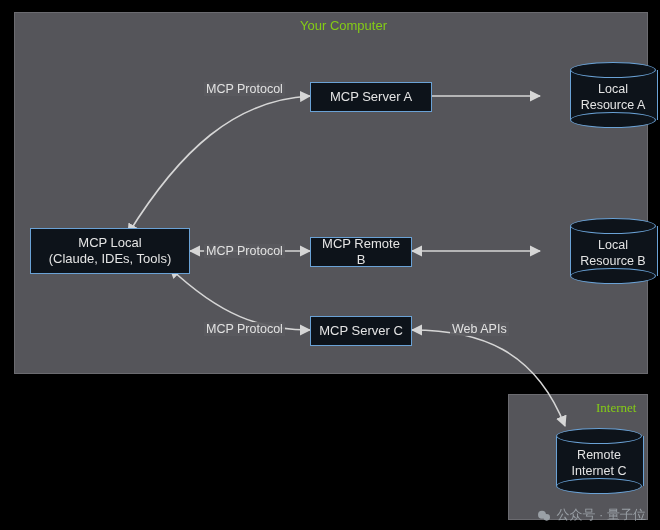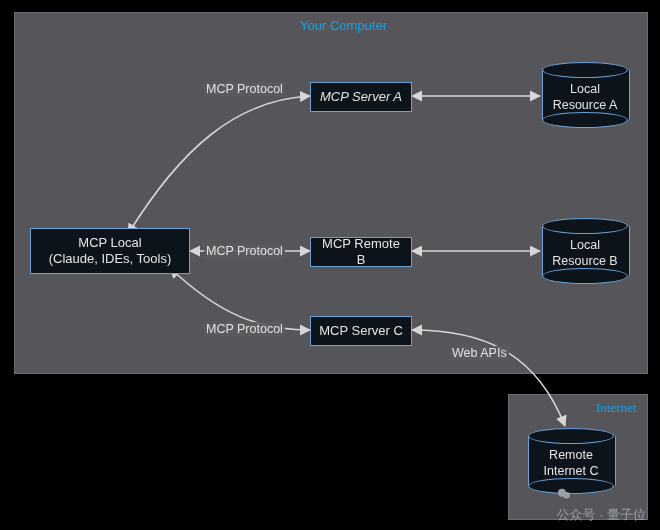--- a/index.html
+++ b/index.html
@@ -31,21 +31,21 @@
     left: 508px;
     top: 394px;
     width: 138px;
     height: 124px;
     background: #55555a;
     border: 1px solid #6b6b70;
   }
   .panel-label {
     position: absolute;
     font-size: 13px;
-    color: #0ea5e9;
+    color: #84cc16;
   }
   .node-box {
     position: absolute;
     background: #0d131a;
     border: 1px solid #6aa2d6;
     display: flex;
     align-items: center;
     justify-content: center;
     text-align: center;
     font-size: 13px;
@@ -59,20 +59,21 @@
     font-size: 12.5px;
     color: #e2e2e2;
     background: rgba(90,90,94,0.9);
     padding: 0 2px;
     white-space: nowrap;
   }
   .cyl {
     position: absolute;
     width: 86px;
     height: 48px;
+    margin-left: 28px;
   }
   .cyl .body {
     position: absolute;
     left: 0; top: 8px;
     width: 86px; height: 50px;
     background: #0d131a;
     border-left: 1px solid #6aa2d6;
     border-right: 1px solid #6aa2d6;
   }
   .cyl .top {
@@ -107,23 +108,22 @@
     width: 660px; height: 530px;
     pointer-events: none;
   }
   .watermark {
     position: absolute;
     right: 14px;
     bottom: 6px;
     font-size: 13px;
     color: #9aa0a6;
     display: flex;
-    align-items: flex-start;
+    align-items: flex-end;
     gap: 4px;
-    flex-direction: column;
   }
   .watermark .chat-icon {
     width: 16px; height: 16px;
   }
 </style>
 </head>
 <body>
 
 <div class="canvas">
 
@@ -149,21 +149,21 @@
     <line x1="412" y1="96" x2="540" y2="96" stroke="#d6d6d6" stroke-width="1.6" marker-start="url(#arr)" marker-end="url(#arr)"></line>
 
     <line x1="412" y1="251" x2="540" y2="251" stroke="#d6d6d6" stroke-width="1.6" marker-start="url(#arr)" marker-end="url(#arr)"></line>
 
     <path d="M 412 330 C 480 330, 535 350, 565 426" stroke="#d6d6d6" stroke-width="1.6" fill="none" marker-start="url(#arr)" marker-end="url(#arr)"></path>
   </svg>
 
   <div class="node-box" style="left:30px; top:228px; width:160px; height:46px; white-space:pre-line;">MCP Local
 (Claude, IDEs, Tools)</div>
 
-  <div class="node-box" style="left:310px; top:82px; width:102px; height:30px;font-style:italic;">MCP Server A</div>
+  <div class="node-box" style="left:310px; top:82px; width:122px; height:30px;">MCP Server A</div>
 
   <div class="node-box" style="left:310px; top:237px; width:102px; height:30px;">MCP Remote B</div>
 
   <div class="node-box" style="left:310px; top:316px; width:102px; height:30px;">MCP Server C</div>
 
   <div class="cyl" style="left:542px; top:62px;">
     <div class="body"></div>
       <div class="bot"></div>
       <div class="top"></div>
     <div class="txt" style="white-space:pre-line;">Local
@@ -182,21 +182,21 @@
     <div class="body"></div>
       <div class="bot"></div>
       <div class="top"></div>
     <div class="txt" style="white-space:pre-line;">Remote
 Internet C</div>
   </div>
 
   <div class="edge-label" style="left:204px; top:82px;">MCP Protocol</div>
   <div class="edge-label" style="left:204px; top:244px;">MCP Protocol</div>
   <div class="edge-label" style="left:204px; top:322px;">MCP Protocol</div>
-  <div class="edge-label" style="left:450px; top:322px;margin-top:24px;">Web APIs</div>
+  <div class="edge-label" style="left:450px; top:322px;">Web APIs</div>
 
   <div class="watermark">
     <svg class="chat-icon" viewBox="0 0 24 24">
       <circle cx="9" cy="10" r="6" fill="#9aa0a6"></circle>
       <circle cx="16" cy="14" r="5" fill="#9aa0a6"></circle>
     </svg>
     <span>公众号 · 量子位</span>
   </div>
 
 </div>

